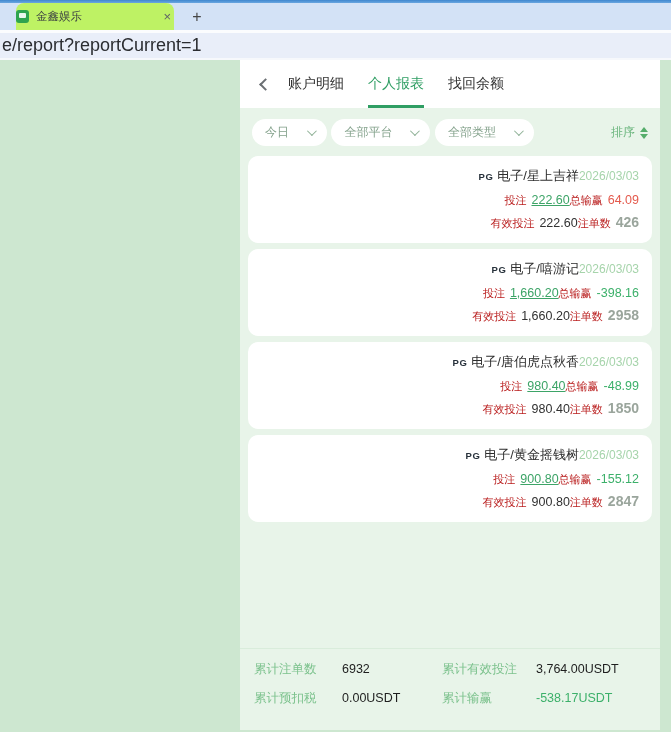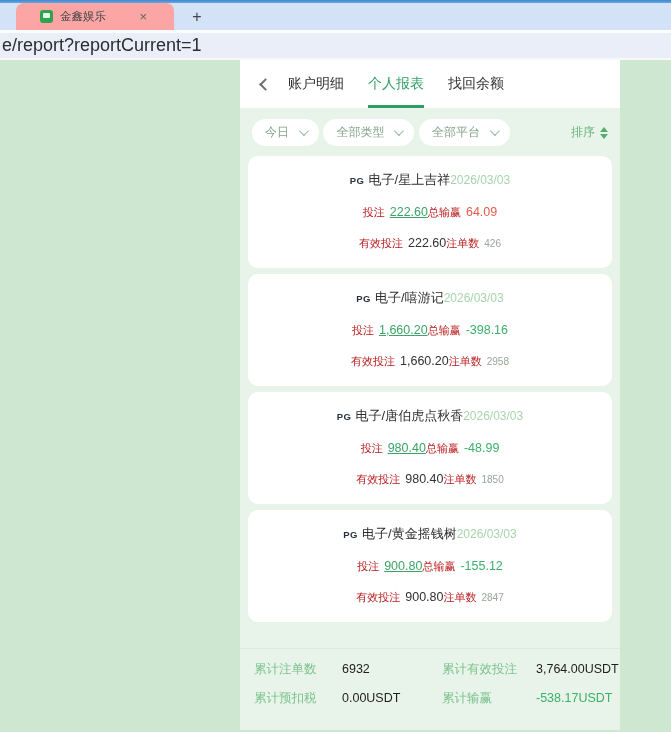--- a/index.html
+++ b/index.html
@@ -2,77 +2,77 @@
 <html><head>
 <meta charset="utf-8">
 <style>
   * { margin:0; padding:0; box-sizing:border-box; }
   html,body { width:671px; height:732px; font-family:"Liberation Sans","DejaVu Sans",sans-serif; }
   .screen { width:671px; height:732px; overflow:hidden; background:#cde7d0; }
 
   
   .win-strip { height:3px; background:linear-gradient(#3f87cf,#6aa7e0); }
   .tabstrip { height:27px; background:#d3e2f6; position:relative; }
-  .tab { position:absolute; left:16px; top:0; width:158px; height:27px; background:#fca5a5;
-         border-radius:8px 8px 0 0; display:flex; align-items:center; padding:0 24px; }
+  .tab { position:absolute; left:16px; top:0; width:158px; height:27px; background:#bef264;
+         border-radius:8px 8px 0 0; display:flex; align-items:center; padding:0 0; }
   .favicon { width:13px; height:13px; border-radius:3px; background:#2ea44f; margin-right:7px;
              position:relative; flex:none; }
   .favicon::after { content:""; position:absolute; left:3px; top:3px; width:7px; height:5px;
                     background:#eaf7ee; border-radius:1px; }
   .tab-title { font-size:11.5px; color:#3c4043; flex:1; white-space:nowrap; overflow:hidden; }
   .tab-close { font-size:13px; color:#5f6368; padding:0 3px; cursor:pointer; }
   .newtab { position:absolute; left:186px; top:3px; width:22px; height:22px; text-align:center;
             line-height:21px; font-size:16px; color:#454545; cursor:pointer; }
   .white-gap { height:3px; background:#fbfcfe; }
   .toolbar { height:27px; background:#e9eef9; border-bottom:2px solid #f6f8fc;
              display:flex; align-items:center; }
   .url { font-size:18px; color:#2b2d31; padding-left:2px; white-space:nowrap; }
 
   
   .page { position:relative; height:670px; background:#cde7d0; }
-  .panel { position:absolute; left:240px; top:0; width:380px; height:100%;
+  .panel { position:absolute; left:240px; top:0; width:420px; height:100%;
            display:flex; flex-direction:column; background:#e8f4e9; }
 
   .panel-header { height:48px; background:#ffffff; display:flex; align-items:stretch;
                   flex:none; padding-left:12px; }
   .back { width:26px; display:flex; align-items:center; justify-content:center; cursor:pointer; }
   .chev-left { width:9px; height:9px; border-left:2px solid #6b6f73; border-bottom:2px solid #6b6f73;
                transform:rotate(45deg); display:inline-block; }
   .tabs { display:flex; gap:24px; margin-left:10px; }
   .ptab { display:flex; align-items:center; font-size:14px; color:#323232; cursor:pointer;
           border-bottom:3px solid transparent; padding-top:3px; }
   .ptab.active { color:#2f9e63; border-bottom-color:#2f9e63;font-family:Liberation Serif, serif; }
 
   .panel-body { flex:1; display:flex; flex-direction:column; overflow:hidden; }
 
   .filters { flex:none; display:flex; align-items:center; padding:11px 12px 10px 12px; gap:9px; }
   .pill { background:#ffffff; border-radius:999px; height:27px; display:inline-flex; align-items:center;
-          gap:10px; padding:0 13px; font-size:12px; color:#84a28c; cursor:pointer; }
+          gap:18px; padding:0 13px; font-size:12px; color:#84a28c; cursor:pointer; }
   .chev-down { width:7px; height:7px; border-right:1.6px solid #8fb197; border-bottom:1.6px solid #8fb197;
                transform:rotate(45deg) translateY(-2px); display:inline-block; }
   .sort { margin-left:auto; display:flex; align-items:center; gap:5px; font-size:12px;
           color:#66b379; cursor:pointer; }
   .sort-icons { display:inline-flex; flex-direction:column; gap:2px; }
   .tri-up { width:0; height:0; border-left:4px solid transparent; border-right:4px solid transparent;
             border-bottom:5px solid #55ad6b; }
   .tri-down { width:0; height:0; border-left:4px solid transparent; border-right:4px solid transparent;
               border-top:5px solid #55ad6b; }
 
   .cards { flex:1; padding:0 8px; display:flex; flex-direction:column; gap:6px; overflow:hidden; }
   .card { background:#ffffff; border-radius:10px; padding:9px 13px; flex:none; }
-  .crow { display:flex; justify-content:center; align-items:baseline; line-height:30px; }
+  .crow { display:flex; justify-content:flex-end; align-items:baseline; line-height:22px; }
   .ctitle { font-size:13px; color:#2d2d2d; }
   .pg { font-weight:bold; font-size:9.5px; color:#27313b; letter-spacing:.5px; margin-right:4px; }
   .cdate { font-size:12px; color:#a6d4ab; }
   .lbl { font-size:11px; color:#b91c1c; margin-right:5px; }
   .bet-link { font-size:12.5px; color:#3da467; text-decoration:underline; cursor:pointer; }
   .wl-pos { font-size:12.5px; color:#e45a4d;margin-top:22px; }
   .wl-neg { font-size:12.5px; color:#3cb06a; }
   .val-dark { font-size:12.5px; color:#313131; }
-  .val-cnt { font-size:10px; color:#9aa59c; }
+  .val-cnt { font-size:14px; color:#9aa59c;font-weight:bold; }
 
   .summary { flex:none; border-top:1px solid #d9ecdb; padding:12px 12px 23px 14px;
              display:grid; grid-template-columns:88px 100px 94px 1fr; row-gap:12px;
              font-size:12.5px; align-items:baseline; }
   .s-lbl { color:#7cc28d; }
   .s-val { color:#1e1e1e; }
   .s-val.neg { color:#3cb06a; }
 </style>
 </head>
 <body>
@@ -109,24 +109,24 @@
           </nav>
       </div>
 
       <div class="panel-body">
 
         <div class="filters">
           <span id="pills"><span class="pill">
                 <span>今日</span>
                 <i class="chev-down"></i>
               </span> <span class="pill">
-                <span>全部类型</span>
+                <span>全部平台</span>
                 <i class="chev-down"></i>
               </span> <span class="pill">
-                <span>全部平台</span>
+                <span>全部类型</span>
                 <i class="chev-down"></i>
               </span> </span>
           <div class="sort">
             <span>排序</span>
             <span class="sort-icons">
               <i class="tri-up"></i>
                 <i class="tri-down"></i>
             </span>
           </div>
         </div>

